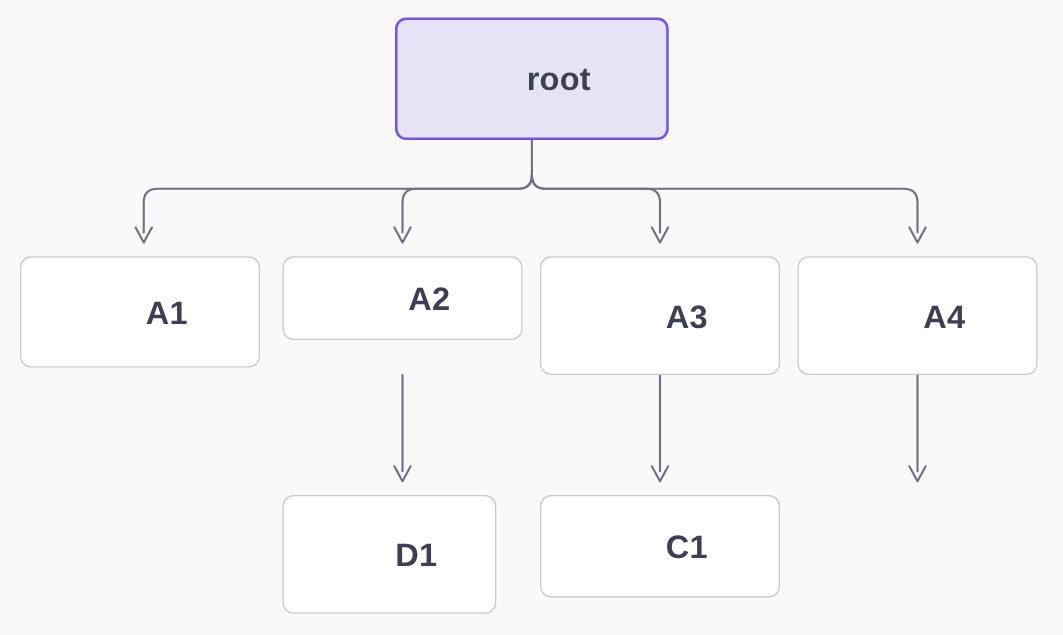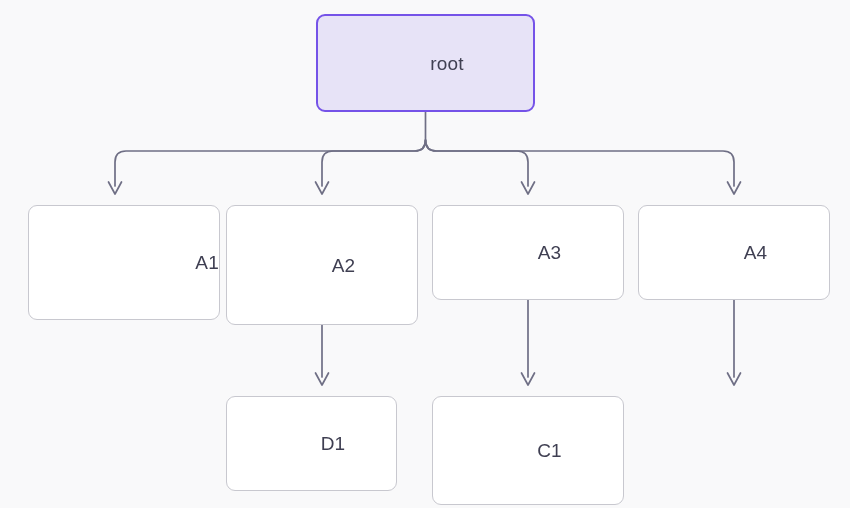--- a/index.html
+++ b/index.html
@@ -31,22 +31,22 @@
   .node {
     position: absolute;
     box-sizing: border-box;
     display: flex;
     align-items: center;
     justify-content: center;
     border-radius: 9px;
     background: #ffffff;
     border: 1.3px solid #c8c8cf;
     color: #3f3f52;
-    font-size: 19px;
-    font-weight: normal;
+    font-size: 26px;
+    font-weight: bold;
     letter-spacing: 0.2px;
     padding-left: 43px;
   }
   .node.root-node {
     background: #e7e3f7;
     border: 2.2px solid #7553e8;
     border-radius: 9px;
   }
   .node-label {
     line-height: 1;
@@ -81,38 +81,38 @@
 
       <path d="M 734 300 L 734 377"></path>
       <path d="M 727.5 373 L 734 385 L 740.5 373"></path>
     </g>
   </svg>
 
   <div class="node root-node" style="left:316px; top:14px; width:219px; height:98px;">
     <span class="node-label">root</span>
   </div>
 
-  <div class="node" style="left:28px; top:205px; width:192px; height:115px;justify-content:flex-end;">
+  <div class="node" style="left:16px; top:205px; width:192px; height:89px;">
     <span class="node-label">A1</span>
   </div>
 
-  <div class="node" style="left:226px; top:205px; width:192px; height:120px;">
+  <div class="node" style="left:226px; top:205px; width:192px; height:67px;">
     <span class="node-label">A2</span>
   </div>
 
   <div class="node" style="left:432px; top:205px; width:192px; height:95px;">
     <span class="node-label">A3</span>
   </div>
 
   <div class="node" style="left:638px; top:205px; width:192px; height:95px;text-align:center;">
     <span class="node-label">A4</span>
   </div>
 
   <div class="node" style="left:226px; top:396px; width:171px; height:95px;">
     <span class="node-label">D1</span>
   </div>
 
-  <div class="node" style="left:432px; top:396px; width:192px; height:109px;">
+  <div class="node" style="left:432px; top:396px; width:192px; height:82px;">
     <span class="node-label">C1</span>
   </div>
 
 
 </div>
 
 </body></html>

